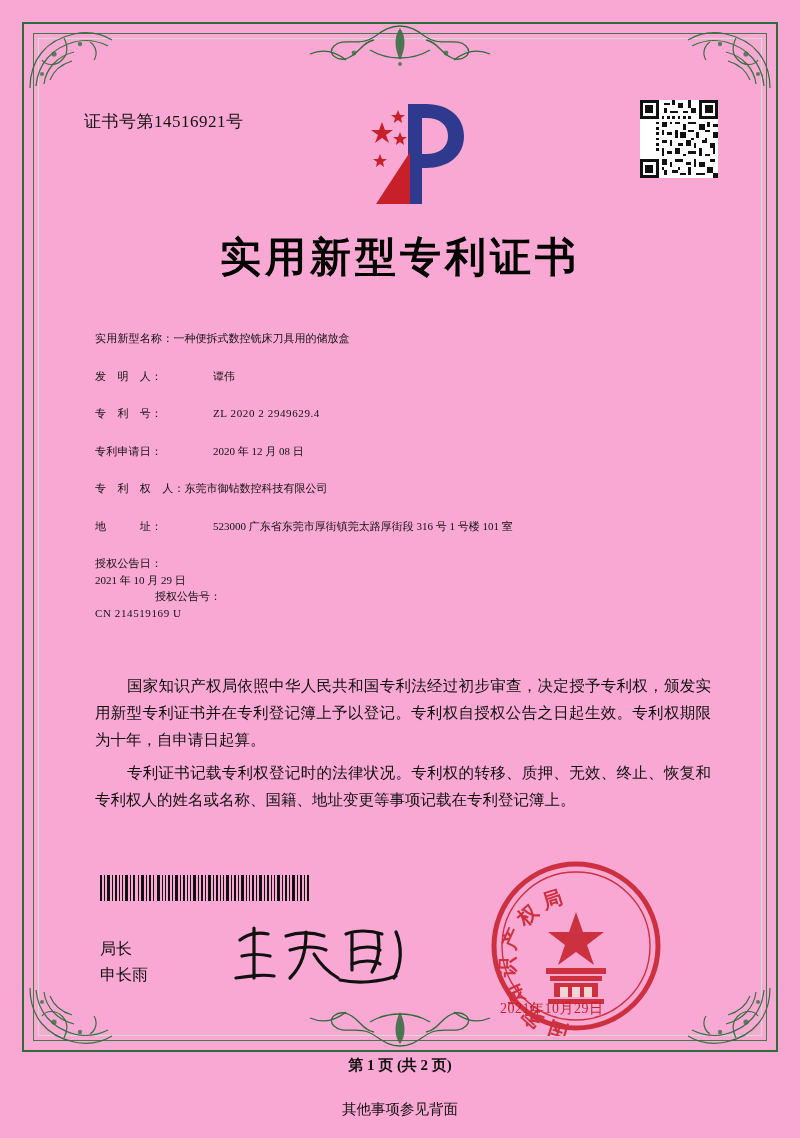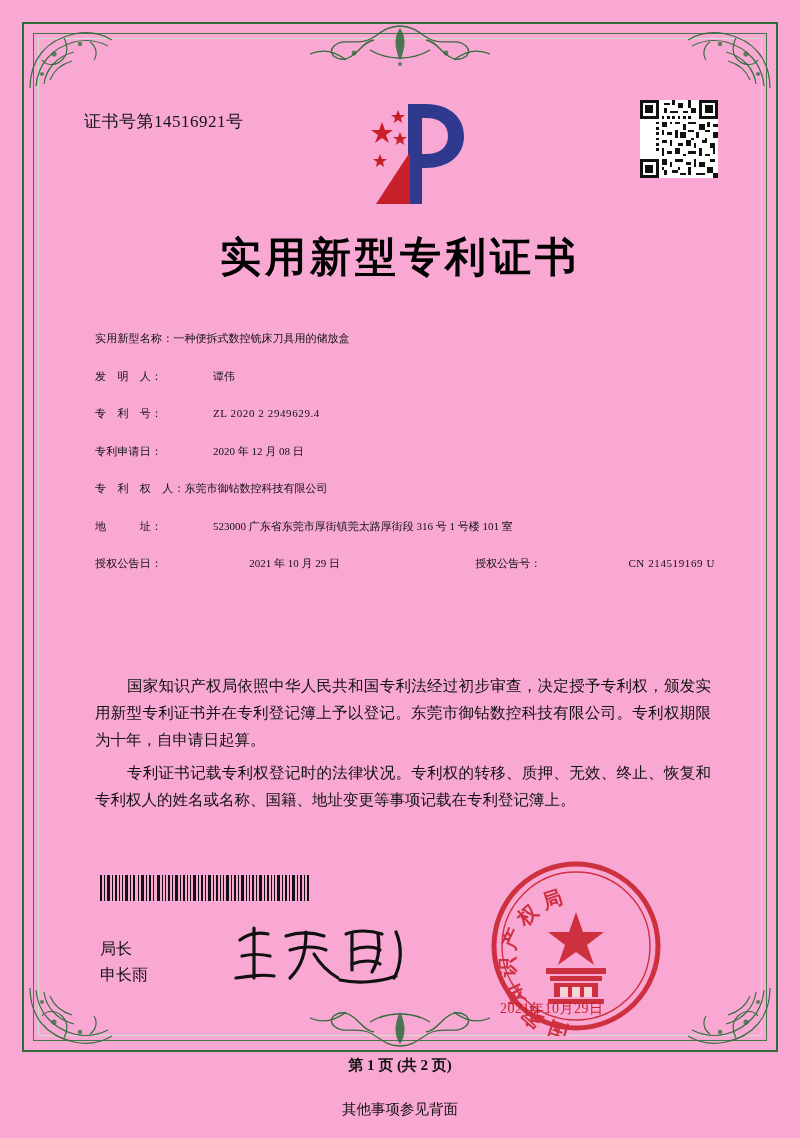--- a/index.html
+++ b/index.html
@@ -135,23 +135,23 @@
   }
   .field .lbl {
     flex: 0 0 auto;
     white-space: nowrap;
     letter-spacing: 0.2px;
   }
   .field .lbl.w1 { width: 118px; }
   .field .val {
     flex: 1 1 auto;
   }
-  .field.inline2 { justify-content: space-between; }
+  .field.inline2 { justify-content: flex-end; flex-direction: column; }
   .field .lbl2 {
-    margin-left: 48px;
+    margin-left: 60px;
     white-space: nowrap;
   }
   .mono { font-family: "Liberation Serif", serif; letter-spacing: 0.6px; }
 
   
   .paras {
     position: absolute;
     left: 95px;
     top: 672px;
     width: 616px;
@@ -465,21 +465,21 @@
     </div>
     <div class="field inline2">
       <span class="lbl">授权公告日：</span>
       <span>2021 年 10 月 29 日</span>
       <span class="lbl2">授权公告号：</span>
       <span class="mono">CN 214519169 U</span>
     </div>
   </div>
 
   <div class="paras">
-    <p>国家知识产权局依照中华人民共和国专利法经过初步审查，决定授予专利权，颁发实用新型专利证书并在专利登记簿上予以登记。东莞市御钻数控科技有限公司。专利权期限为十年，自申请日起算。</p>
+    <p>国家知识产权局依照中华人民共和国专利法经过初步审查，决定授予专利权，颁发实用新型专利证书并在专利登记簿上予以登记。专利权自授权公告之日起生效。专利权期限为十年，自申请日起算。</p>
     <p>专利证书记载专利权登记时的法律状况。专利权的转移、质押、无效、终止、恢复和专利权人的姓名或名称、国籍、地址变更等事项记载在专利登记簿上。</p>
   </div>
 
   <svg class="barcode" viewBox="0 0 210 26" shape-rendering="crispEdges">
     <g fill="#111">
       <rect x="0" y="0" width="2" height="26"></rect>
         <rect x="4" y="0" width="1" height="26"></rect>
       <rect x="7" y="0" width="3" height="26"></rect>
         <rect x="12" y="0" width="1" height="26"></rect>
       <rect x="15" y="0" width="2" height="26"></rect>

